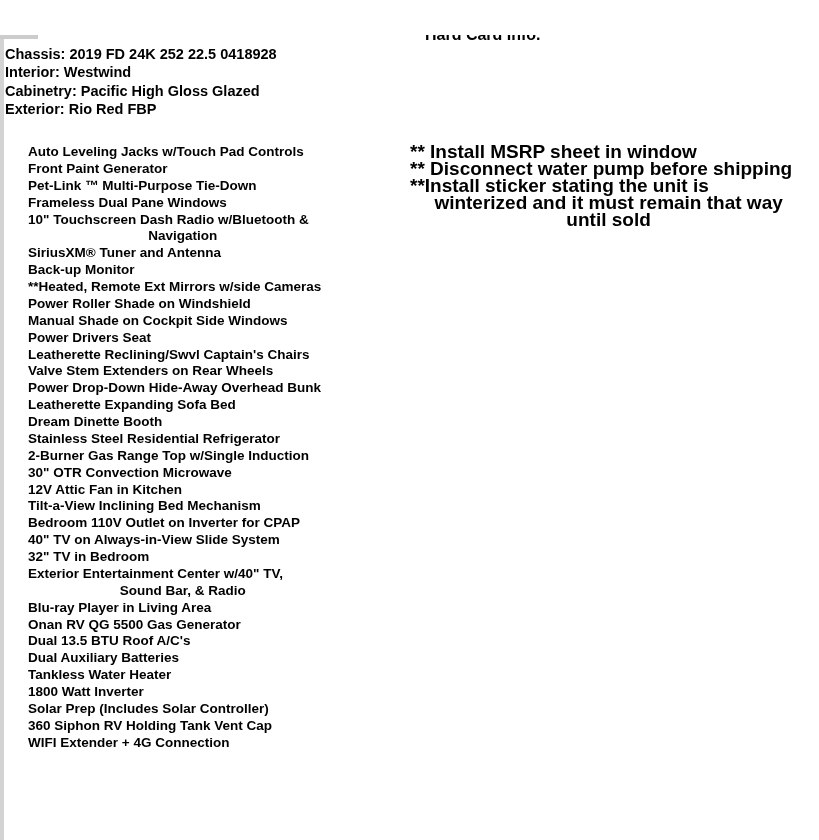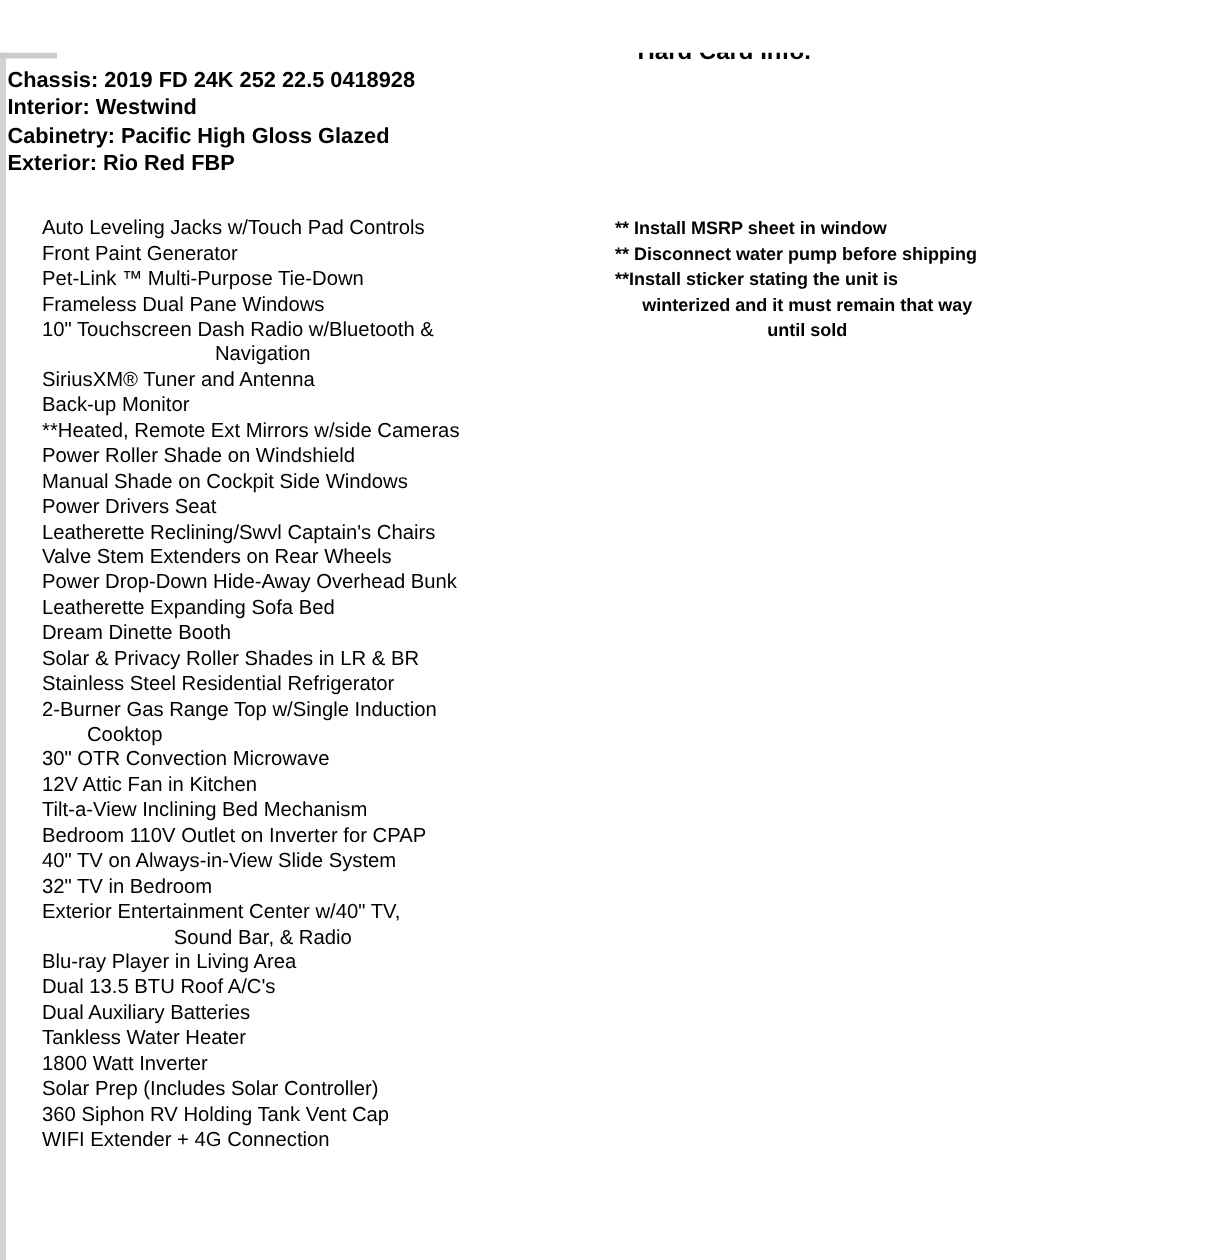--- a/index.html
+++ b/index.html
@@ -42,30 +42,30 @@
     position: absolute;
     left: 5px; top: 10px;
     font-weight: bold;
     font-size: 14.5px;
     line-height: 18.4px;
     white-space: nowrap;
   }
   .features {
     position: absolute;
     left: 28px; top: 109px;
-    font-weight: normal;
+    font-weight: bold;
     font-size: 13.5px;
     line-height: 16.87px;
     white-space: nowrap;
   }
   .notes {
     position: absolute;
     left: 410px; top: 109px;
     font-weight: bold;
-    font-size: 12px;
+    font-size: 19px;
     line-height: 16.87px;
     white-space: nowrap;
   }
   .indent-1 { padding-left: 16px; text-align: center; }
   .indent-2 { padding-left: 30px; }
   .notes .indent-1 { padding-left: 15px; }
   .footer-model {
     position: absolute;
     left: 5px; top: 804px;
     font-family: "Liberation Serif", serif;
@@ -150,47 +150,46 @@
       <div>Leatherette Reclining/Swvl Captain's Chairs</div>
 
       <div>Valve Stem Extenders on Rear Wheels</div>
 
       <div>Power Drop-Down Hide-Away Overhead Bunk</div>
 
       <div>Leatherette Expanding Sofa Bed</div>
 
       <div>Dream Dinette Booth</div>
 
-      <div>Solar &amp; Privacy Roller Shades in LR &amp; BR</div>
 
 
       <div>Stainless Steel Residential Refrigerator</div>
 
       <div>2-Burner Gas Range Top w/Single Induction</div>
 
-      <div class="indent-2">Cooktop</div>
 
       <div>30" OTR Convection Microwave</div>
 
       <div>12V Attic Fan in Kitchen</div>
 
       <div>Tilt-a-View Inclining Bed Mechanism</div>
 
       <div>Bedroom 110V Outlet on Inverter for CPAP</div>
 
       <div>40" TV on Always-in-View Slide System</div>
 
       <div>32" TV in Bedroom</div>
 
       <div>Exterior Entertainment Center w/40" TV,</div>
 
       <div class="indent-1">Sound Bar, &amp; Radio</div>
 
       <div>Blu-ray Player in Living Area</div>
 
+      <div>Onan RV QG 5500 Gas Generator</div>
 
       <div>Dual 13.5 BTU Roof A/C's</div>
 
       <div>Dual Auxiliary Batteries</div>
 
       <div>Tankless Water Heater</div>
 
       <div>1800 Watt Inverter</div>
 
       <div>Solar Prep (Includes Solar Controller)</div>

